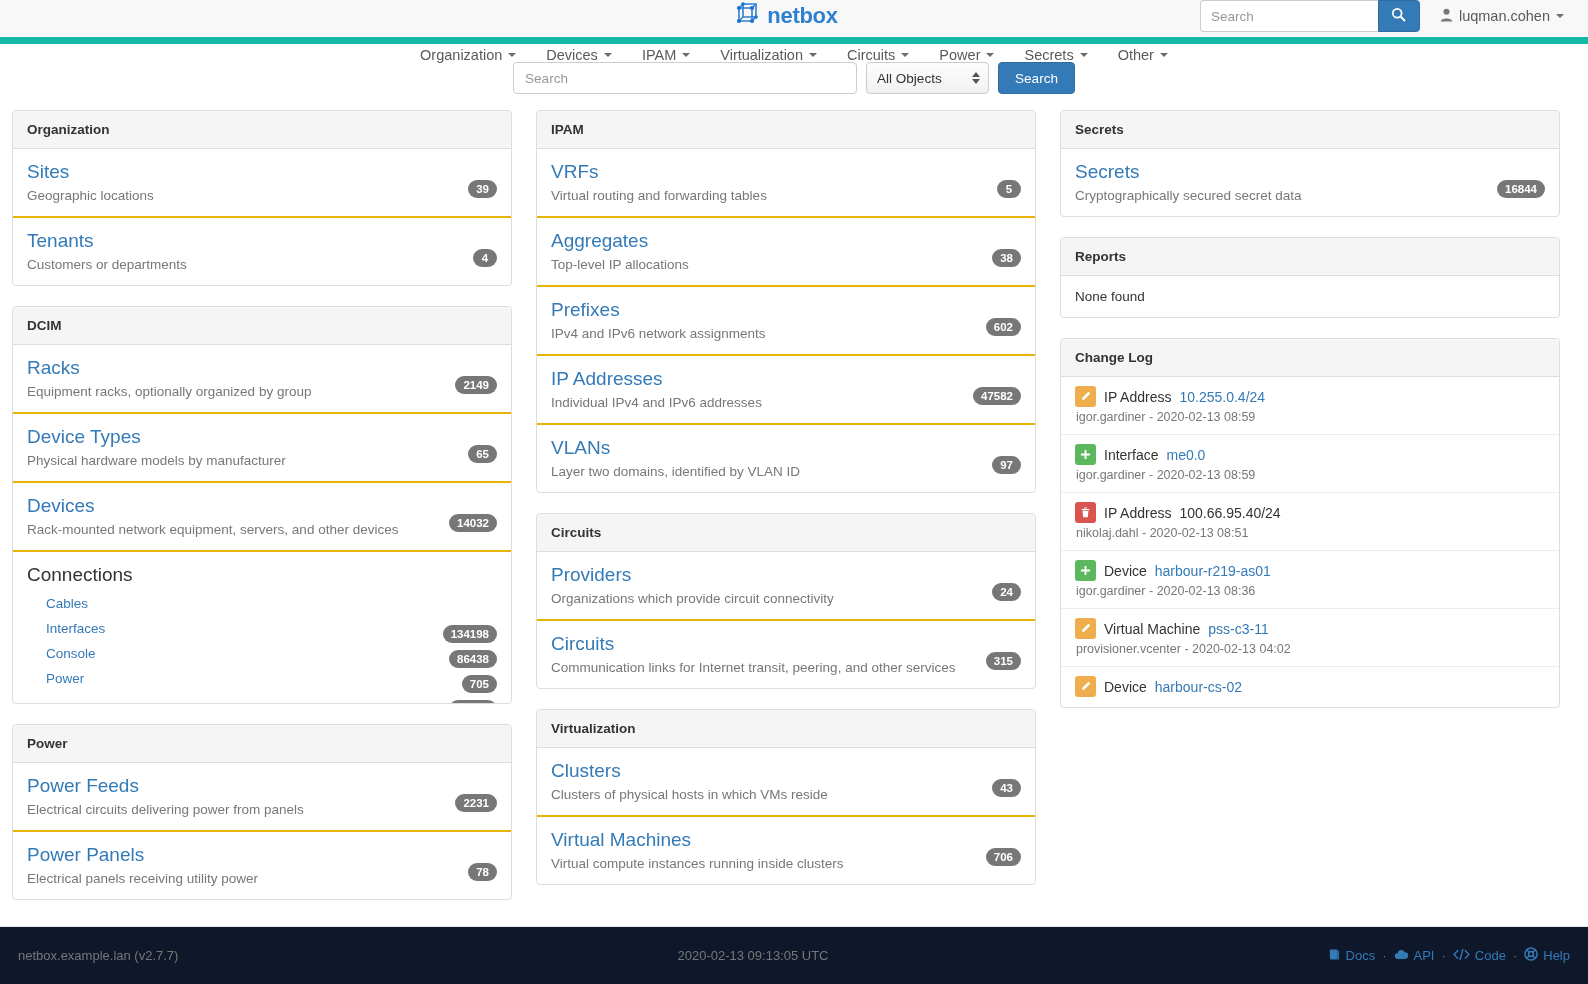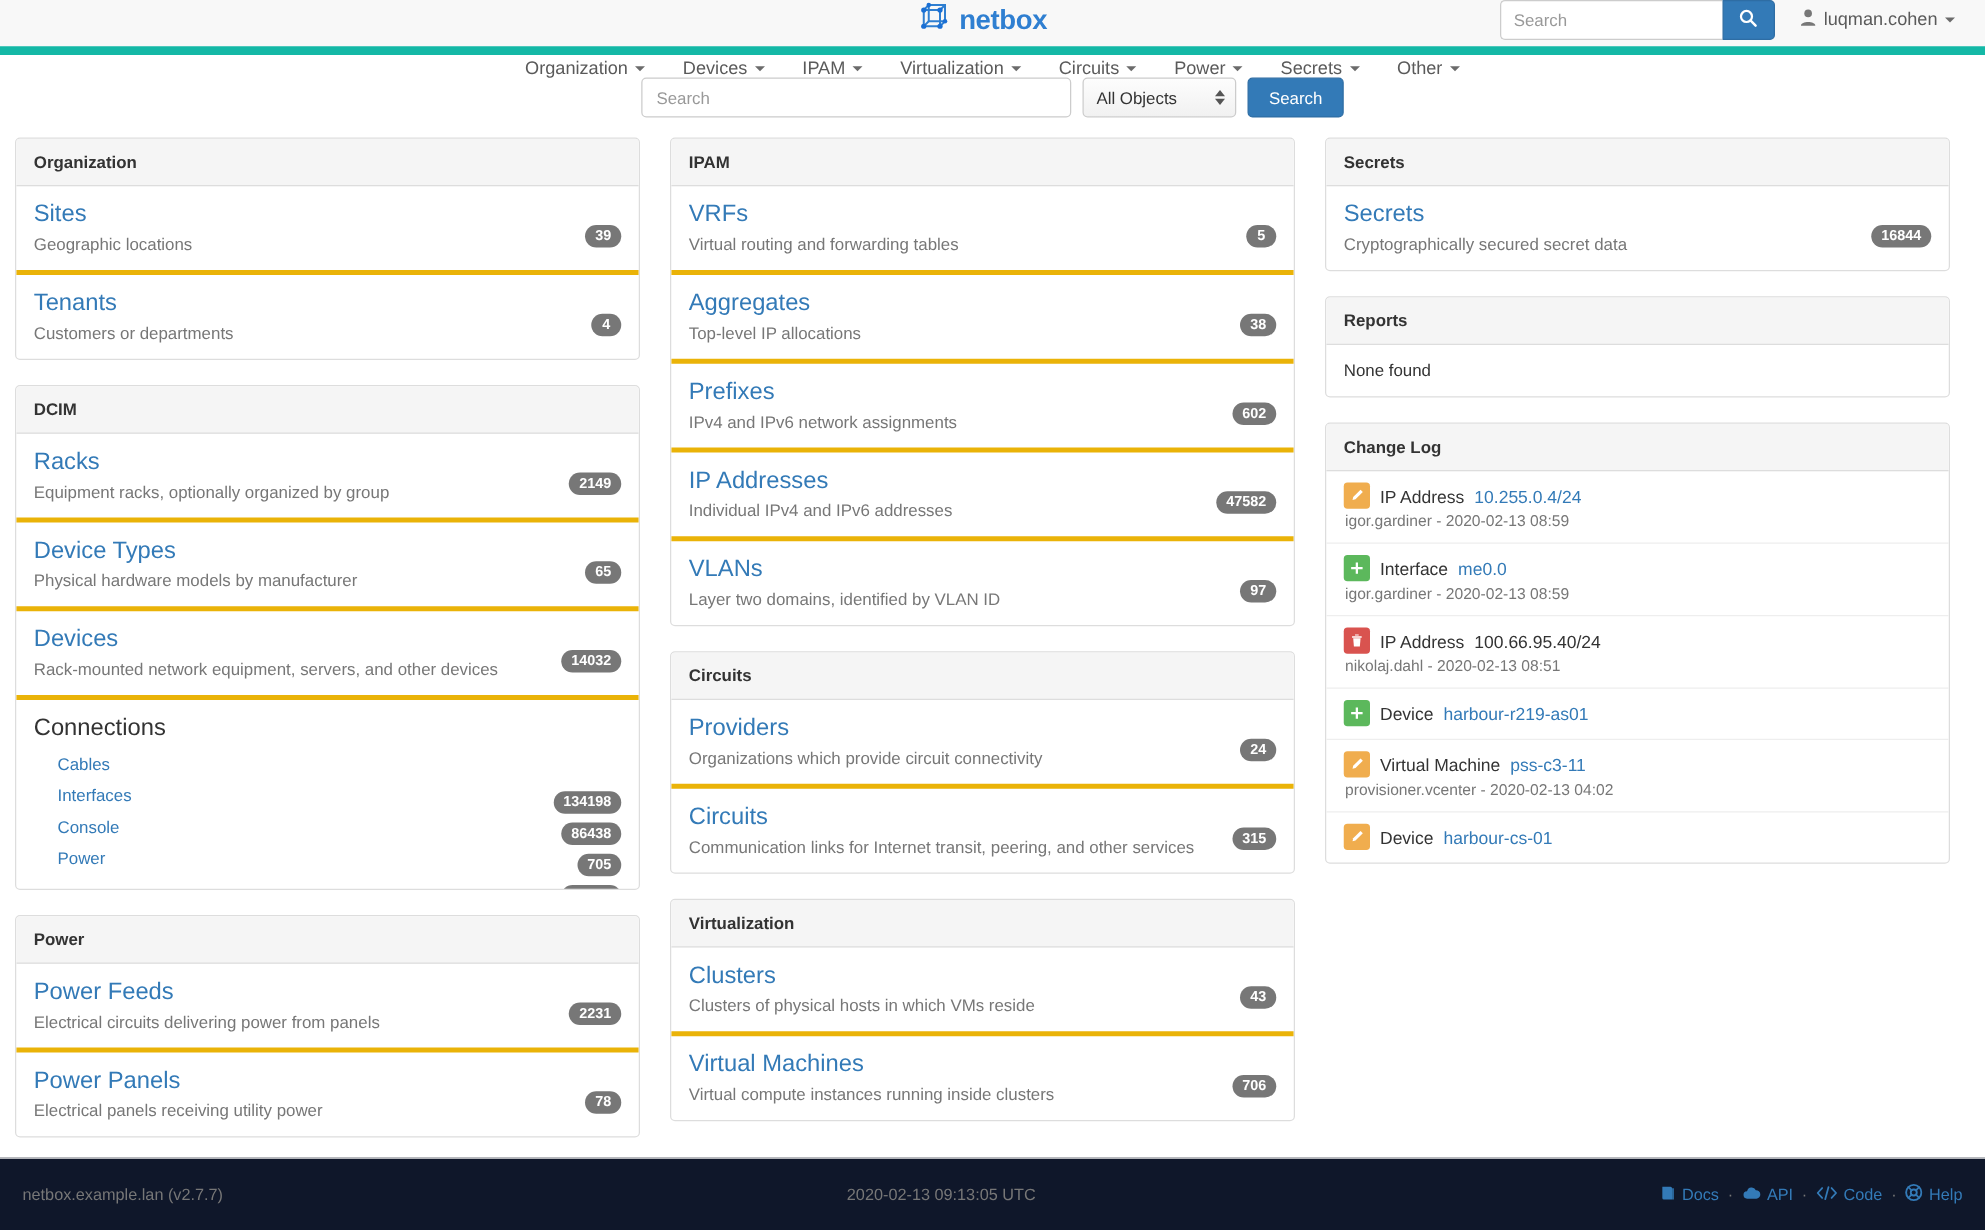--- a/index.html
+++ b/index.html
@@ -176,21 +176,21 @@
   .panel-heading {
     background: #f5f5f5;
     border-bottom: 1px solid #dddddd;
     padding: 11px 14px;
     font-size: 13.5px;
     font-weight: bold;
     color: #333;
   }
   .panel-row {
     padding: 11px 14px 12px 14px;
-    border-bottom: 4px solid #eab308;
+    border-bottom: 2px solid #eab308;
     position: relative;
   }
   .panel-row:last-child { border-bottom: none; }
   .row-title {
     color: #337ab7;
     font-size: 19px;
     line-height: 24px;
     display: inline-block;
     cursor: pointer;
   }
@@ -612,20 +612,25 @@
       <div class="cl-row">
         <div class="cl-line1">
           <span class="cl-icon create">
             <svg width="11" height="11" viewBox="0 0 12 12">
                 <path d="M5 1h2v4h4v2H7v4H5V7H1V5h4z" fill="#fff"></path>
               </svg>
           </span>
           <span>Device</span>
           <a class="cl-obj">harbour-r219-as01</a>
         </div>
+        <div class="cl-meta">
+          <span>igor.gardiner</span>
+          <span> - </span>
+          <span>2020-02-13 08:36</span>
+        </div>
       </div>
 
       <div class="cl-row">
         <div class="cl-line1">
           <span class="cl-icon update">
             <svg width="11" height="11" viewBox="0 0 12 12">
                 <path d="M9.2 0.8l2 2-6.4 6.4-2.6 0.6 0.6-2.6z" fill="#fff"></path>
               </svg>
           </span>
           <span>Virtual Machine</span>
@@ -639,21 +644,21 @@
       </div>
 
       <div class="cl-row">
         <div class="cl-line1">
           <span class="cl-icon update">
             <svg width="11" height="11" viewBox="0 0 12 12">
                 <path d="M9.2 0.8l2 2-6.4 6.4-2.6 0.6 0.6-2.6z" fill="#fff"></path>
               </svg>
           </span>
           <span>Device</span>
-          <a class="cl-obj">harbour-cs-01</a>
+          <a class="cl-obj">harbour-cs-02</a>
         </div>
       </div>
 
     </div>
   </div>
 
 </div>
 
 <div class="footer">
   <div class="footer-left">netbox.example.lan (v2.7.7)</div>

